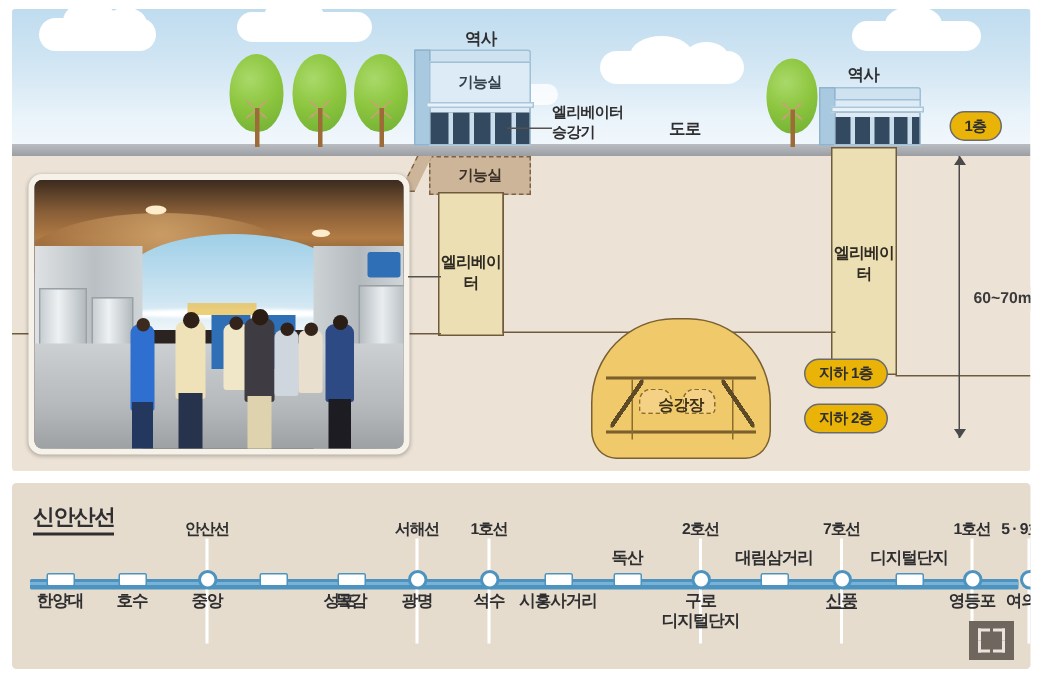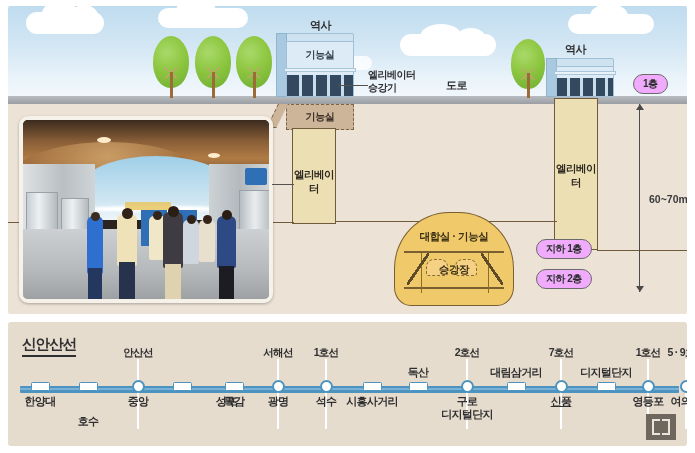--- a/index.html
+++ b/index.html
@@ -139,21 +139,21 @@
   .train{
     position:absolute;width:22px;height:17px;
     border:1.5px dashed #8a6d2c;border-radius:8px 8px 3px 3px;
     background:#f4d184;box-sizing:border-box;
   }
   .vline{position:absolute;background:#6f5a3c;width:1.4px;}
   .hline{position:absolute;background:#6f5a3c;height:1.4px;}
 
   
   .pill{
-    position:absolute;background:#f0abfc;border:1.4px solid #6b6b6b;
+    position:absolute;background:#eab308;border:1.4px solid #6b6b6b;
     border-radius:11px;padding:2px 9px;
     font-size:10px;color:#2e2e30;font-weight:700;letter-spacing:-.5px;
     white-space:nowrap;
   }
 
   
   .depth-axis{position:absolute;width:1.4px;background:#4a4a4a;}
   .depth-text{
     position:absolute;white-space:nowrap;font-size:10.5px;color:#3a3a3c;
     font-weight:600;background:#ece2d6;padding:2px 1px;
@@ -330,21 +330,20 @@
       <div class="t">엘리베이터</div>
     </div>
 
     <div class="vline" style="left:327px;top:122px;height:94px;"></div>
     <div class="hline" style="left:327px;top:215px;width:222px;"></div>
     <div class="hline" style="left:0px;top:216px;width:286px;"></div>
     <div class="vline" style="left:284px;top:216px;height:2px;"></div>
     <div class="hline" style="left:589px;top:244px;width:90px;"></div>
 
     <div class="cavern" style="left:386px;top:206px;width:120px;height:94px;">
-      <div class="title">대합실 · 기능실</div>
       <div class="floor" style="top:38px;height:2px;"></div>
       <div class="floor" style="top:74px;height:2px;"></div>
       <div class="train" style="left:31px;top:46px;"></div>
       <div class="train" style="left:60px;top:46px;"></div>
       <div class="plat" style="top:58px;">승강장</div>
       <div class="vline" style="left:26px;top:40px;height:40px;background:#8a6d2c;"></div>
       <div class="vline" style="left:93px;top:40px;height:40px;background:#8a6d2c;"></div>
       <div style="position:absolute;left:12px;top:40px;width:22px;height:32px;
                   background:linear-gradient(to bottom right,transparent 46%,#5d4a26 46%,#5d4a26 54%,transparent 54%);"></div>
       <div style="position:absolute;left:86px;top:40px;width:22px;height:32px;
@@ -423,21 +422,21 @@
 
   </div>
 
   <div id="linemap">
     <div id="linetitle">신안산선</div>
     <div class="rail"></div>
     <div id="stations-layer">
         <div class="st-rect" style="left: 32px;"></div>
         <div class="st-name" style="left: 32px;">한양대</div>
         <div class="st-rect" style="left: 80px;"></div>
-        <div class="st-name" style="left: 80px; margin-top: 20px;">호수</div>
+        <div class="st-name" style="left: 80px;">호수</div>
         <div class="xline" style="left: 129.2px;"></div>
         <div class="xf-name" style="left: 130px;">안산선</div>
         <div class="st-circ" style="left: 130px;"></div>
         <div class="st-name" style="left: 130px;">중앙</div>
         <div class="st-rect" style="left: 174px;"></div>
         <div class="st-name" style="left: 174px; margin-left: 44px;">성포</div>
         <div class="st-rect" style="left: 226px;"></div>
         <div class="st-name" style="left: 226px;">목감</div>
         <div class="xline" style="left: 269.2px;"></div>
         <div class="xf-name" style="left: 270px;">서해선</div>

